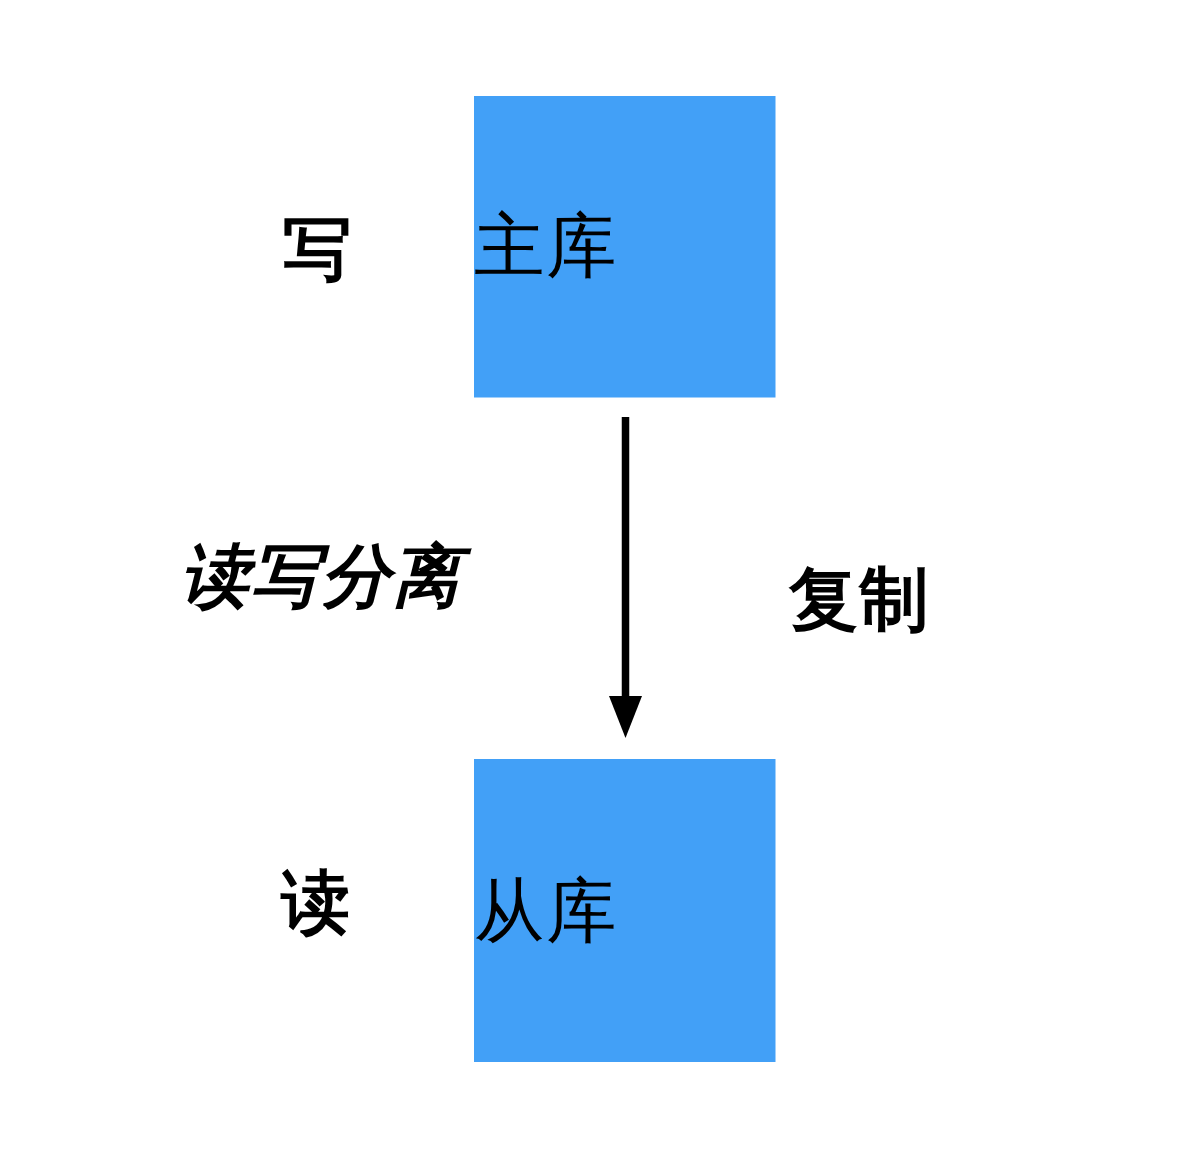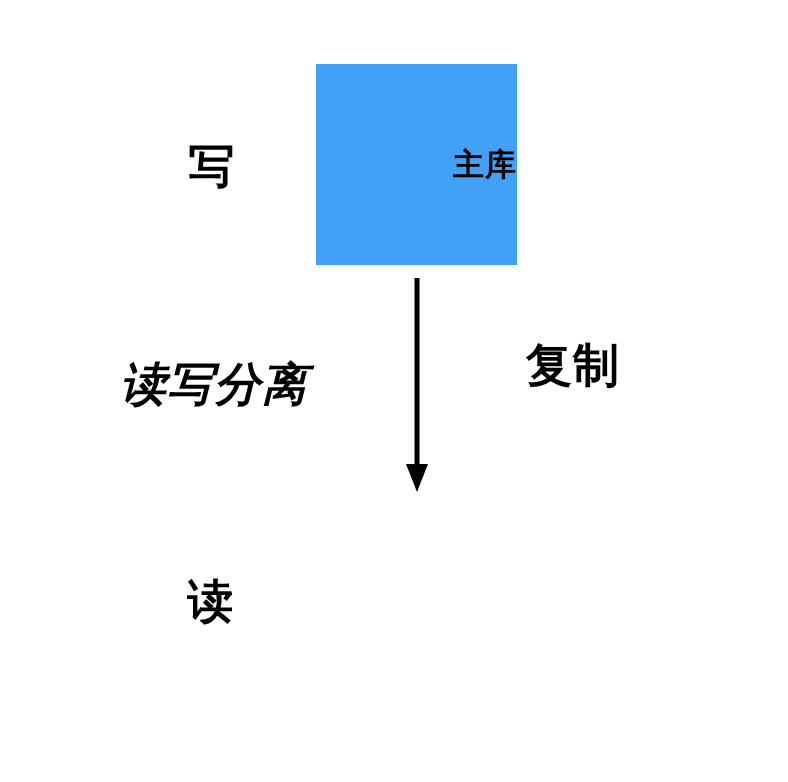--- a/index.html
+++ b/index.html
@@ -16,40 +16,40 @@
     overflow: hidden;
   }
   .node {
     position: absolute;
     left: 316px;
     width: 201px;
     height: 201px;
     background: var(--node-fill, #42A0F7);
     display: flex;
     align-items: center;
-    justify-content: flex-end;
-    font-size: 31px;
-    font-weight: 700;
+    justify-content: flex-start;
+    font-size: 47px;
+    font-weight: 400;
     color: var(--text-color, #000000);
     letter-spacing: 1px;
   }
   .node.master { top: 64px; }
   .node.slave  { top: 506px; height: 202px; }
   .label {
     position: absolute;
     transform: translate(-50%, -50%);
     font-size: 46px;
     font-weight: 700;
     color: var(--text-color, #000000);
     white-space: nowrap;
     letter-spacing: 1px;
   }
   .label.write     { left: 212px; top: 167px; }
   .label.rw-split  { left: 214px; top: 385px; font-style: italic; }
-  .label.replicate { left: 573px; top: 366px; text-align: center; }
+  .label.replicate { left: 573px; top: 400px; text-align: center; }
   .label.read      { left: 211px; top: 602px; }
   .arrow-svg {
     position: absolute;
     left: 399px;
     top: 278px;
     width: 36px;
     height: 216px;
   }
 </style>
 </head>
@@ -67,14 +67,17 @@
     <line x1="18" y1="0" x2="18" y2="190" stroke="#000000" stroke-width="5"></line>
     <polygon points="7,186 29,186 18,214" fill="#000000"></polygon>
   </svg>
 
   <div class="label rw-split">读写分离</div>
 
   <div class="label replicate">复制</div>
 
   <div class="label read">读</div>
 
+  <div class="node slave">
+    <span>从库</span>
+  </div>
 
 </div>
 
 </body></html>

